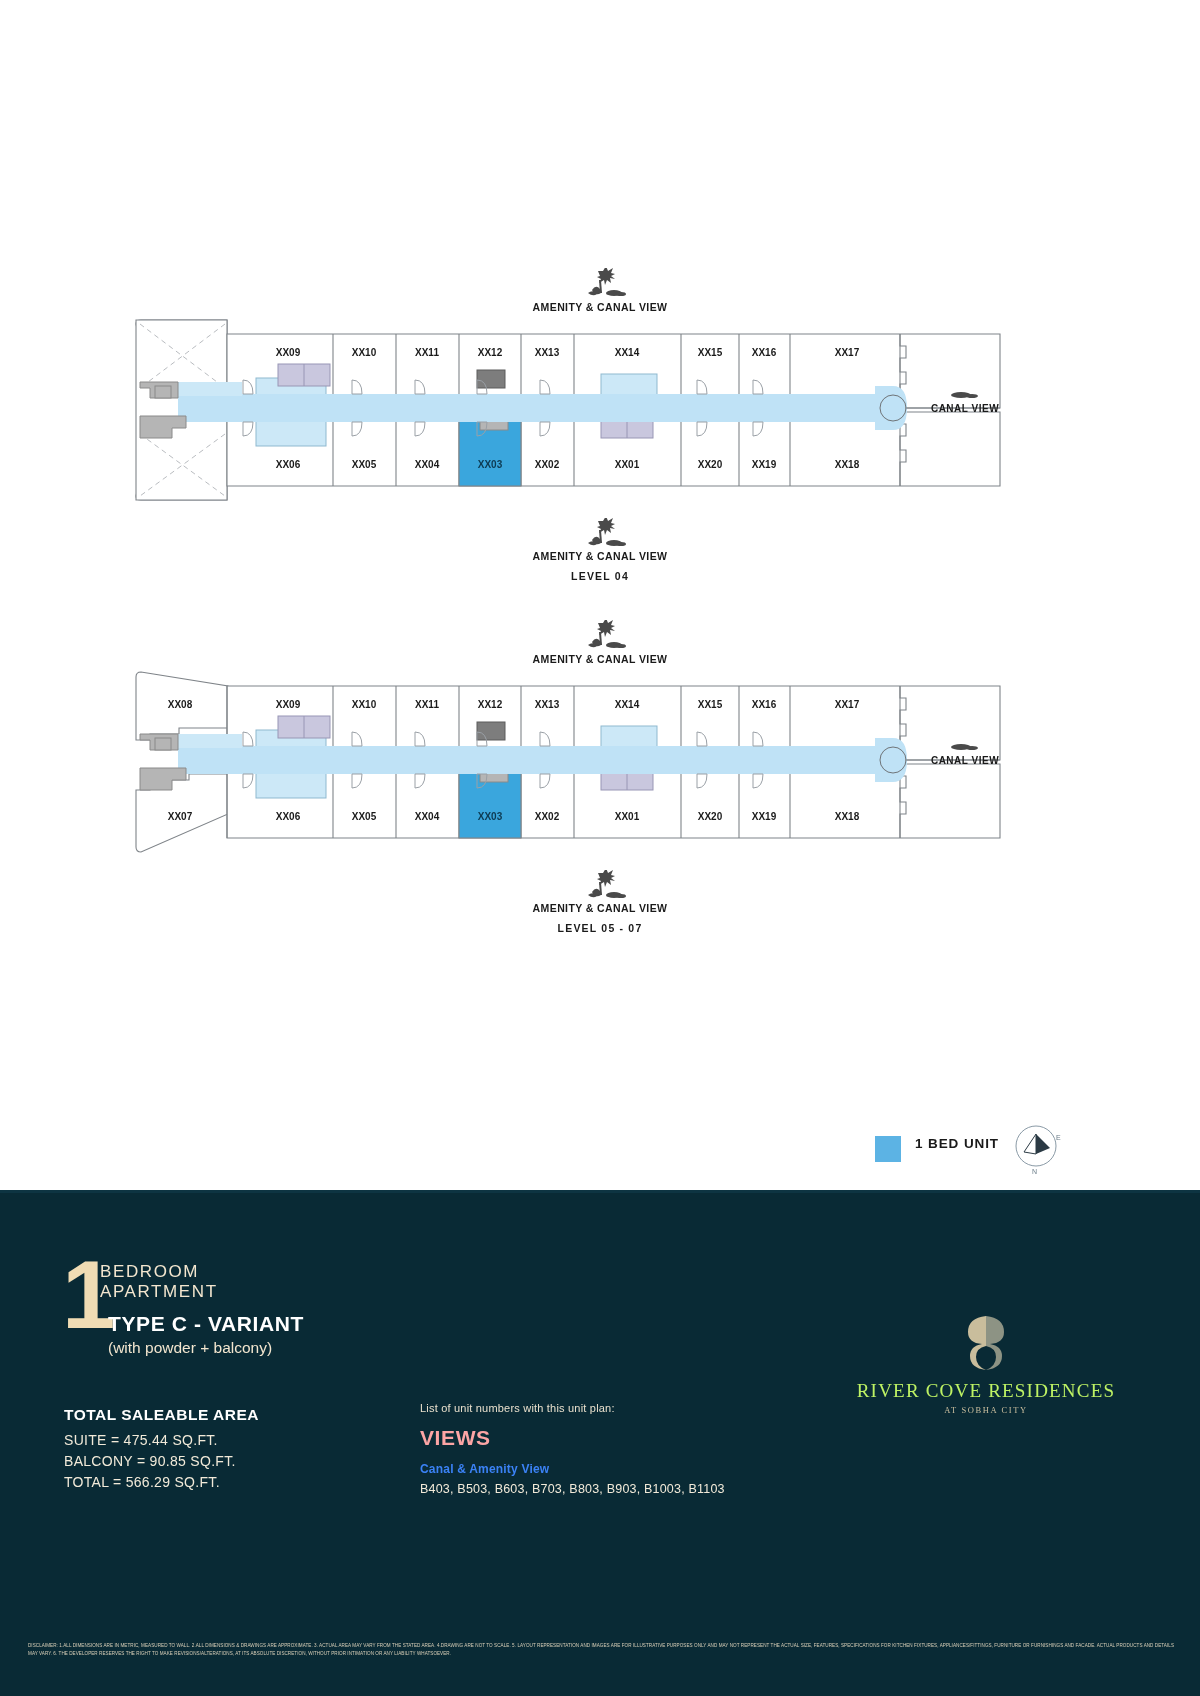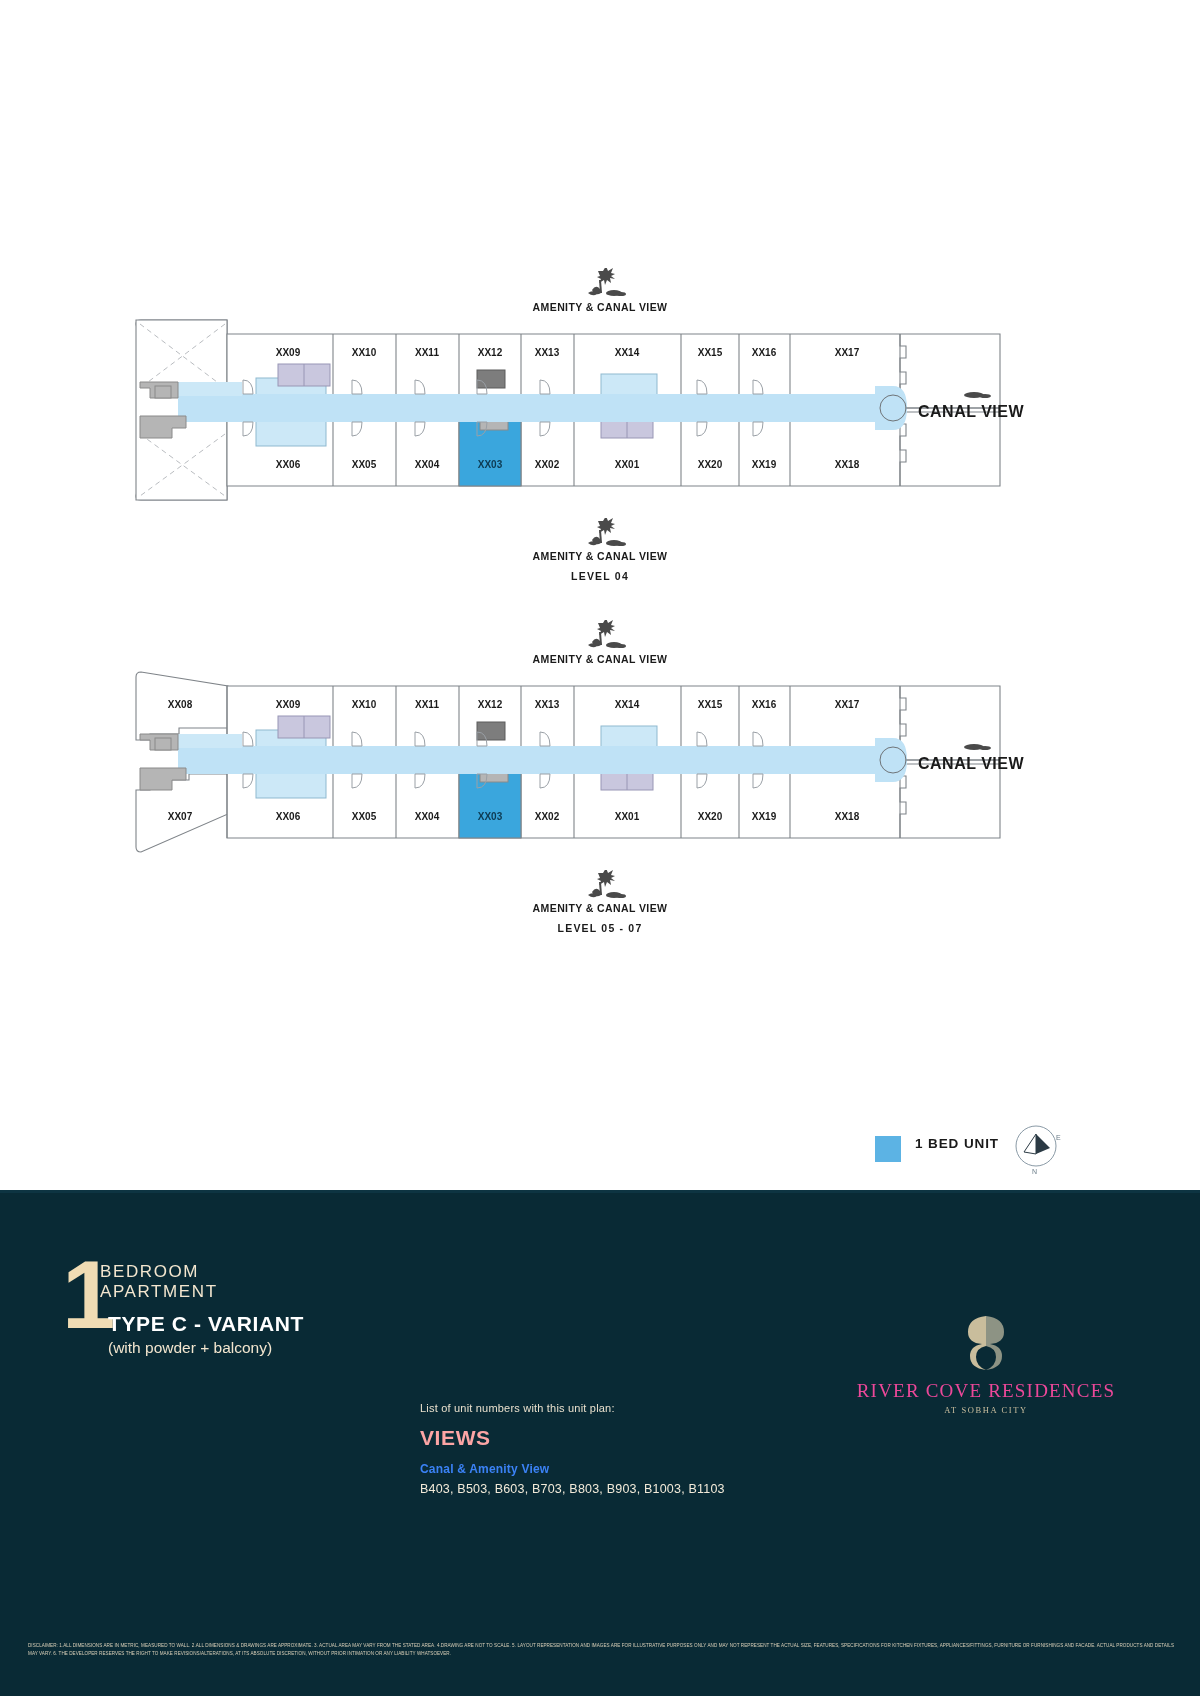--- a/index.html
+++ b/index.html
@@ -24,22 +24,22 @@
     position:absolute;left:50%;transform:translateX(-50%);
     font-size:10.5px;font-weight:bold;letter-spacing:.4px;color:#1a1a1a;
     white-space:nowrap;
   }
   .level-cap{
     position:absolute;left:50%;transform:translateX(-50%);
     font-size:10.5px;font-weight:bold;letter-spacing:1.2px;color:#1a1a1a;
     white-space:nowrap;
   }
   .canal-right{
-    position:absolute;font-size:16px;font-weight:bold;letter-spacing:.5px;color:#1a1a1a;
-    white-space:nowrap;text-align:left;margin-left:13px;
+    position:absolute;font-size:10px;font-weight:bold;letter-spacing:.5px;color:#1a1a1a;
+    white-space:nowrap;text-align:center;
   }
   .svg-wrap{position:absolute;left:0;top:0;}
 
   
   .legend{position:absolute;left:875px;top:1136px;display:flex;gap:14px;}
   .legend-swatch{width:26px;height:26px;background:#5cb3e4;display:block;}
   .legend-label{font-size:13.5px;font-weight:bold;letter-spacing:.9px;color:#1a1a1a;}
   .compass{position:absolute;left:1012px;top:1122px;width:52px;height:56px;}
 
   
@@ -66,21 +66,21 @@
   .area-title{font-size:15.5px;font-weight:bold;letter-spacing:.5px;color:#ffffff;margin-bottom:6px;}
   .area-line{font-size:14px;color:#f2ead9;line-height:1.5;letter-spacing:.3px;}
 
   .views-box{position:absolute;left:420px;top:212px;}
   .views-note{font-size:11px;color:#e9e0cd;letter-spacing:.2px;}
   .views-title{font-size:21px;font-weight:bold;letter-spacing:.6px;color:#fca5a5;margin-top:12px;}
   .views-sub{font-size:12px;font-weight:bold;color:#3b82f6;margin-top:12px;letter-spacing:.2px;}
   .views-list{font-size:12.5px;color:#f2ead9;margin-top:6px;letter-spacing:.2px;}
 
   .logo-box{position:absolute;left:836px;top:122px;width:300px;text-align:center;}
-  .logo-name{font-size:19px;letter-spacing:1.2px;color:#ec4899;font-family:"Liberation Serif",serif;margin-top:6px;}
+  .logo-name{font-size:19px;letter-spacing:1.2px;color:#bef264;font-family:"Liberation Serif",serif;margin-top:6px;}
   .logo-sub{font-size:8.5px;letter-spacing:1.6px;color:#cbbf9f;font-family:"Liberation Serif",serif;margin-top:3px;}
 
   .disclaimer{
     position:absolute;left:28px;top:452px;width:1146px;
     font-size:4.6px;line-height:1.85;color:#d9cfb8;letter-spacing:.05px;
     text-align:justify;
   }
 </style>
 </head>
 <body>
@@ -433,20 +433,26 @@
     <div class="unit-head">
       <div class="l1">BEDROOM</div>
       <div class="l2">APARTMENT</div>
     </div>
 
     <div class="type-line">
       <div class="t1">TYPE C - VARIANT</div>
       <div class="t2">(with powder + balcony)</div>
     </div>
 
+    <div class="area-box">
+      <div class="area-title">TOTAL SALEABLE AREA</div>
+      <div class="area-line">SUITE = 475.44 SQ.FT.</div>
+      <div class="area-line">BALCONY = 90.85 SQ.FT.</div>
+      <div class="area-line">TOTAL = 566.29 SQ.FT.</div>
+    </div>
 
     <div class="views-box">
       <div class="views-note">List of unit numbers with this unit plan:</div>
       <div class="views-title">VIEWS</div>
       <div class="views-sub">Canal &amp; Amenity View</div>
       <div class="views-list">B403, B503, B603, B703, B803, B903, B1003, B1103</div>
     </div>
 
     <div class="logo-box">
       <svg width="56" height="62" viewBox="0 0 56 62" style="display:block;margin:0 auto;">

